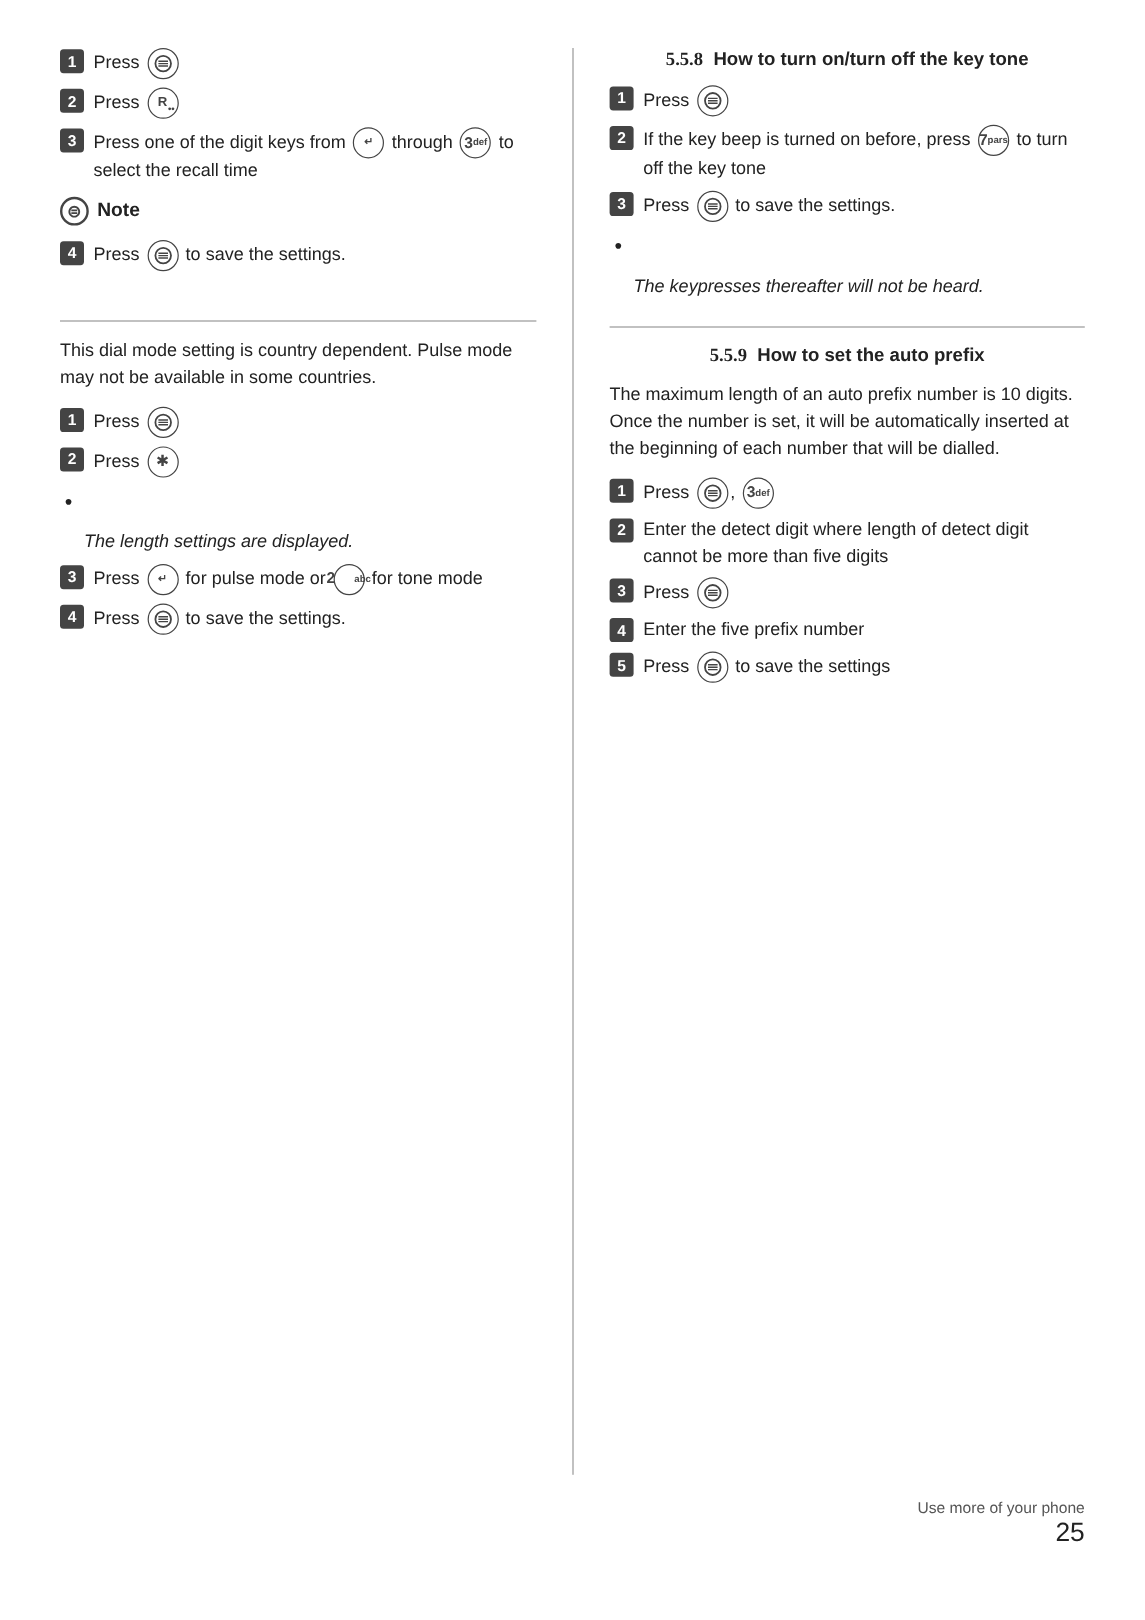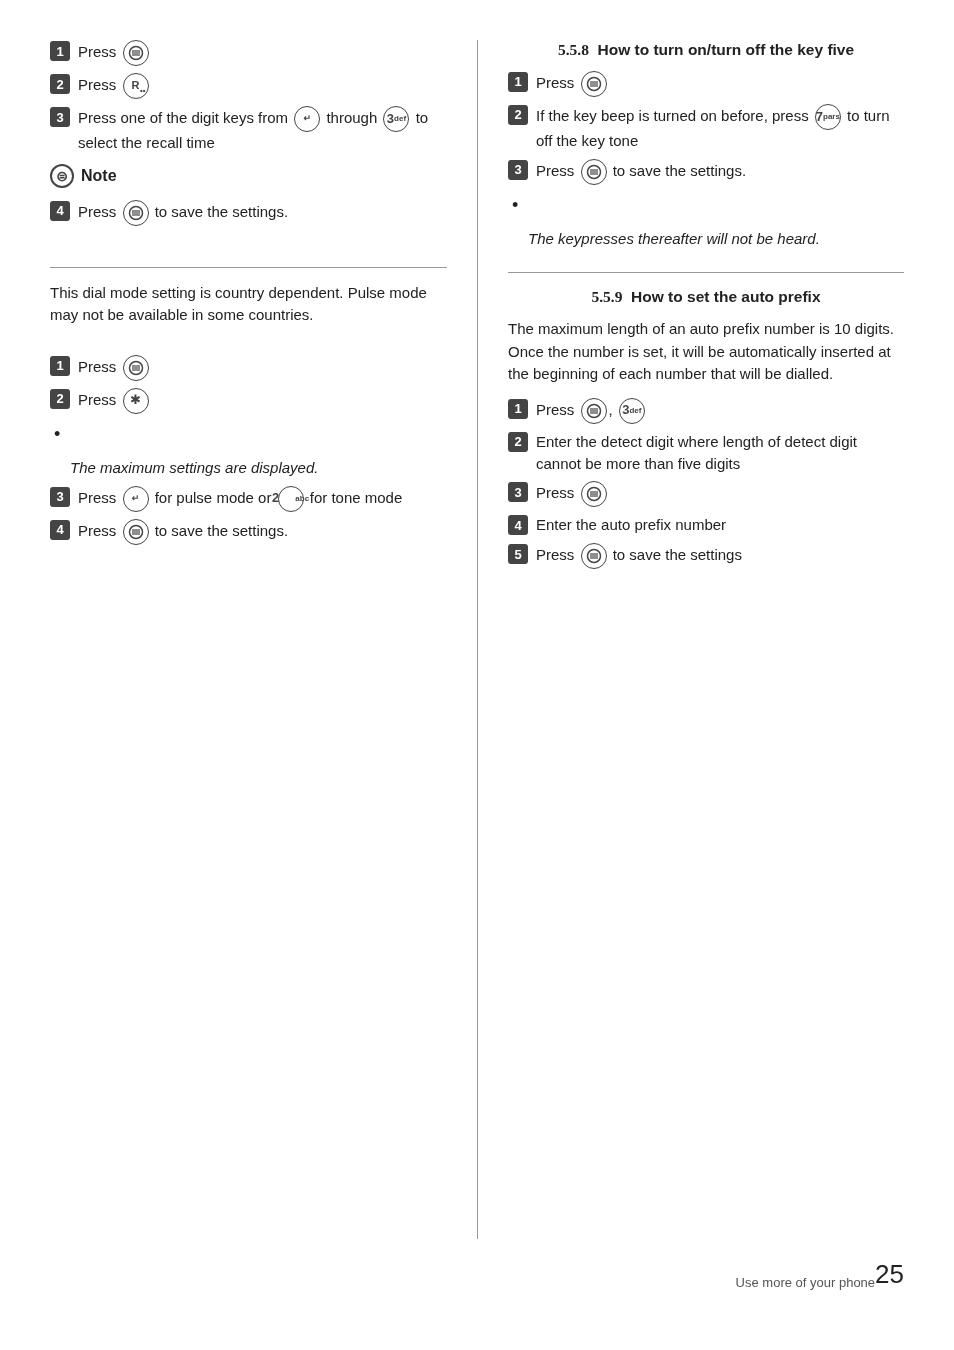--- a/index.html
+++ b/index.html
@@ -159,29 +159,30 @@
       font-size: 13px;
       font-weight: bold;
     }
     .icon-star {
       width: 26px; height: 26px;
       font-size: 14px;
     }
     
     .page-footer {
       display: flex;
-      justify-content: flex-end;
+      justify-content: space-between;
       align-items: flex-end;
       margin-top: auto;
       padding-top: 20px;
       font-size: 13px;
       color: #555;
+      flex-direction: column;
     }
     .page-number {
-      font-size: 26px;
+      font-size: 22px;
       font-weight: normal;
       color: #222;
     }
   </style>
 </head>
 <body>
 
 <div class="page">
   <div class="two-col">
 
@@ -252,21 +253,21 @@
               </span>
               to save the settings.
             </span>
           </li>
         </ul>
       </div>
 
       <hr class="section-divider">
 
       <div class="section-557">
-        <div style="margin-bottom:28px; line-height:1.5;">This dial mode setting is country dependent.  Pulse mode may not be available in some countries.</div>
+        <div style="margin-bottom:12px; line-height:1.5;">This dial mode setting is country dependent.  Pulse mode may not be available in some countries.</div>
 
         <ul class="step-list">
           <li class="step-item">
             <span class="step-num">1</span>
             <span class="step-text">
               Press
               <span class="icon-circle icon-menu">
                 <svg width="16" height="16" viewBox="0 0 16 16" fill="none">
                   <circle cx="8" cy="8" r="6.5" stroke="#444" stroke-width="1.5"></circle>
                   <line x1="4" y1="6" x2="12" y2="6" stroke="#444" stroke-width="1.2"></line>
@@ -280,21 +281,21 @@
             <span class="step-num">2</span>
             <span class="step-text">
               Press
               <span class="icon-circle icon-star" style="font-size:13px;">✱</span>
             </span>
           </li>
         </ul>
 
         <div class="bullet-item">
           <span class="bullet-dot">•</span>
-          <span class="bullet-text"><em>The maximum settings are displayed.</em></span>
+          <span class="bullet-text"><em>The length settings are displayed.</em></span>
         </div>
 
         <ul class="step-list">
           <li class="step-item">
             <span class="step-num">3</span>
             <span class="step-text">
               Press
               <span class="icon-circle icon-digit" style="font-size:10px;">
                 <span style="font-size:9px;">↵</span>
               </span>
@@ -319,21 +320,21 @@
             </span>
           </li>
         </ul>
       </div>
     </div>
 
     <div class="right-col">
 
       <div class="section-558">
         <div class="section-header">
-          <span class="section-number">5.5.8</span>&nbsp;&nbsp;<span>How to turn on/turn off the key five</span>
+          <span class="section-number">5.5.8</span>&nbsp;&nbsp;<span>How to turn on/turn off the key tone</span>
         </div>
 
         <ul class="step-list">
           <li class="step-item">
             <span class="step-num">1</span>
             <span class="step-text">
               Press
               <span class="icon-circle icon-menu">
                 <svg width="16" height="16" viewBox="0 0 16 16" fill="none">
                   <circle cx="8" cy="8" r="6.5" stroke="#444" stroke-width="1.5"></circle>
@@ -412,21 +413,21 @@
                   <circle cx="8" cy="8" r="6.5" stroke="#444" stroke-width="1.5"></circle>
                   <line x1="4" y1="6" x2="12" y2="6" stroke="#444" stroke-width="1.2"></line>
                   <line x1="4" y1="8" x2="12" y2="8" stroke="#444" stroke-width="1.2"></line>
                   <line x1="4" y1="10" x2="12" y2="10" stroke="#444" stroke-width="1.2"></line>
                 </svg>
               </span>
             </span>
           </li>
           <li class="step-item">
             <span class="step-num">4</span>
-            <span class="step-text">Enter the auto prefix number</span>
+            <span class="step-text">Enter the five prefix number</span>
           </li>
           <li class="step-item">
             <span class="step-num">5</span>
             <span class="step-text">
               Press
               <span class="icon-circle icon-menu">
                 <svg width="16" height="16" viewBox="0 0 16 16" fill="none">
                   <circle cx="8" cy="8" r="6.5" stroke="#444" stroke-width="1.5"></circle>
                   <line x1="4" y1="6" x2="12" y2="6" stroke="#444" stroke-width="1.2"></line>
                   <line x1="4" y1="8" x2="12" y2="8" stroke="#444" stroke-width="1.2"></line>

